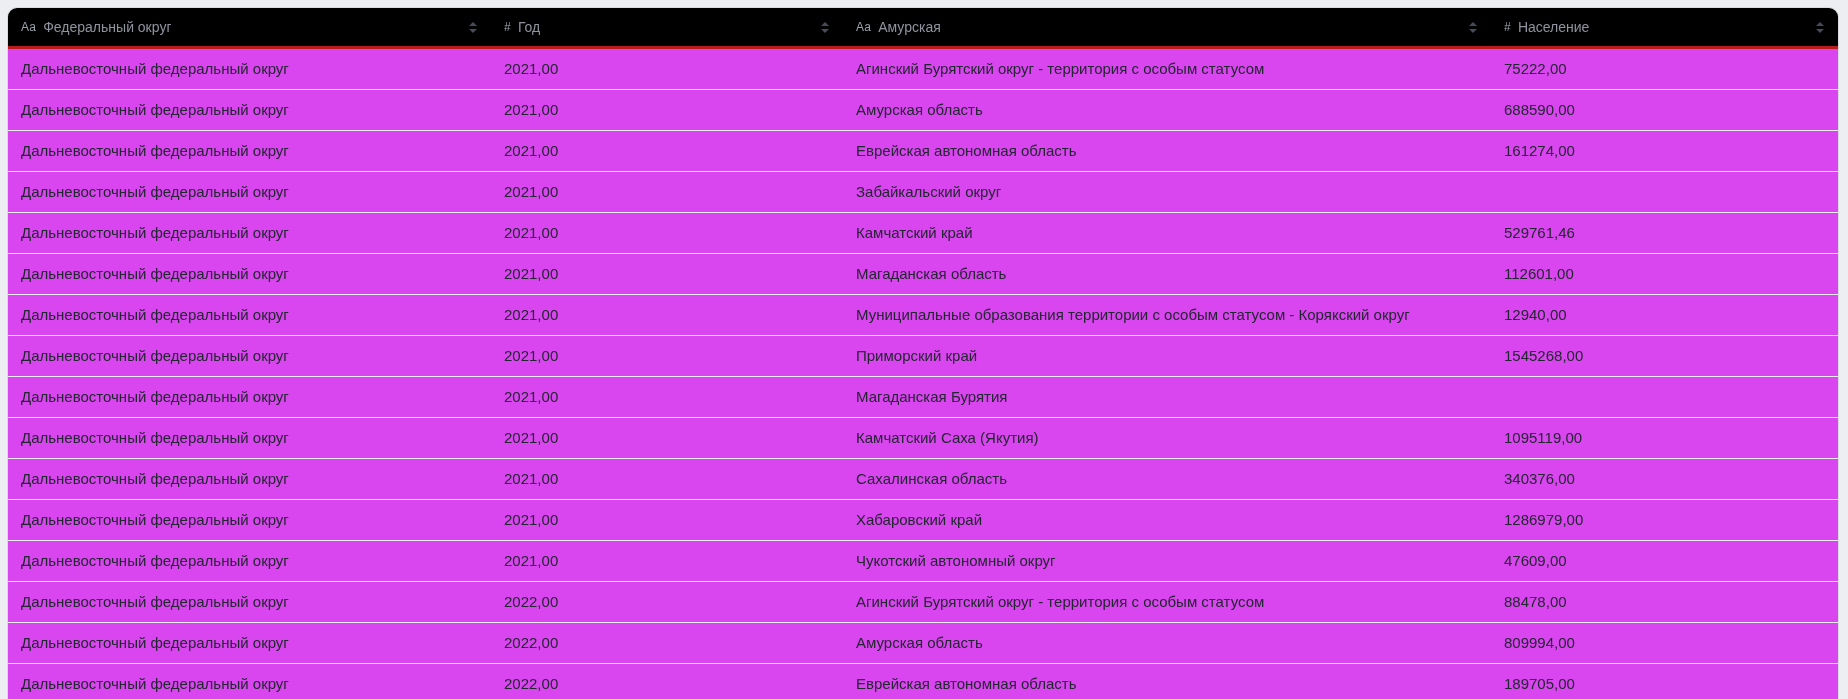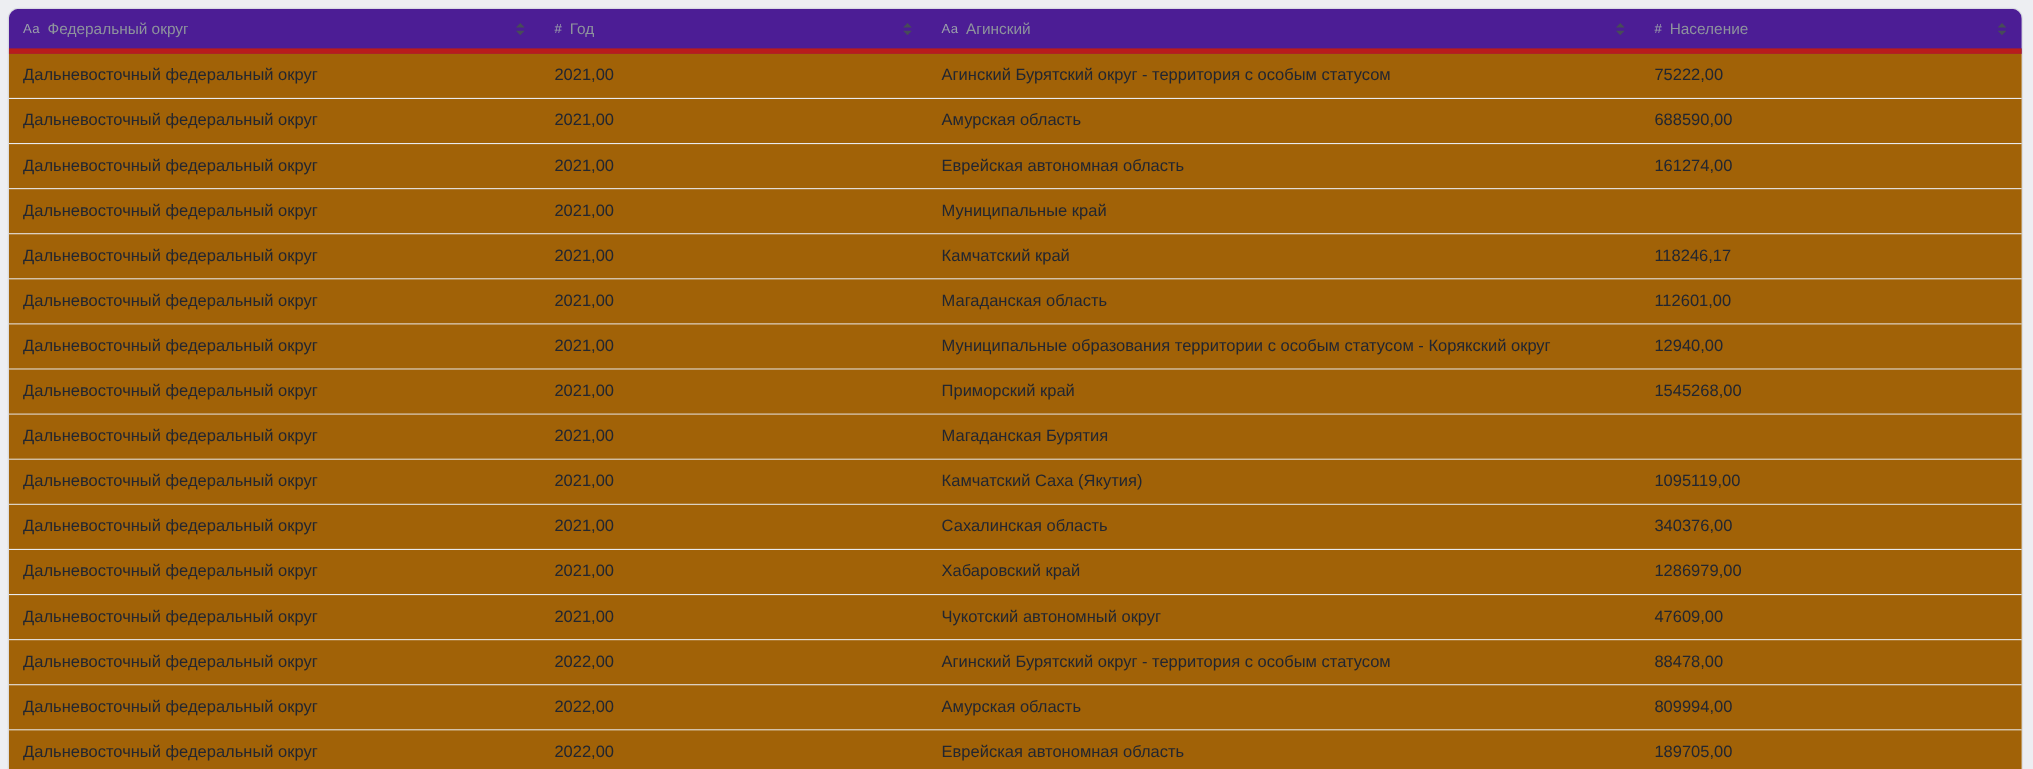--- a/index.html
+++ b/index.html
@@ -20,22 +20,22 @@
     background: #ffffff;
     border: 1px solid #d9dbe1;
     border-radius: 10px;
     overflow: hidden;
     box-sizing: border-box;
   }
   .grid-header {
     display: grid;
     grid-template-columns: 483px 352px 648px 1fr;
     height: 41px;
-    background: #4c1d95;
-    border-bottom: 5px solid #b91c1c;
+    background: #000000;
+    border-bottom: 3px solid #b91c1c;
     box-sizing: border-box;
   }
   .hcell {
     display: flex;
     align-items: center;
     padding: 0 14px 0 13px;
     min-width: 0;
     cursor: pointer;
   }
   .type-icon {
@@ -72,21 +72,21 @@
     border-right: 4px solid transparent;
     border-top: 4px solid #474b59;
   }
   .row {
     display: grid;
     grid-template-columns: 483px 352px 648px 1fr;
     height: 41px;
     border-bottom: 1px solid #e9eaee;
     box-sizing: border-box;
     align-items: center;
-    background: #a16207;
+    background: #d946ef;
   }
   .cell {
     padding: 0 13px;
     font-size: 15px;
     color: #222630;
     white-space: nowrap;
     overflow: hidden;
     line-height: 40px;
   }
 </style>
@@ -107,21 +107,21 @@
     <div class="hcell">
       <span class="type-icon">#</span>
       <span class="hlabel">Год</span>
       <span class="sort">
           <span class="tri-up"></span>
           <span class="tri-down"></span>
         </span>
     </div>
     <div class="hcell">
       <span class="type-icon">Аа</span>
-      <span class="hlabel">Агинский</span>
+      <span class="hlabel">Амурская</span>
       <span class="sort">
           <span class="tri-up"></span>
           <span class="tri-down"></span>
         </span>
     </div>
     <div class="hcell">
       <span class="type-icon">#</span>
       <span class="hlabel">Население</span>
       <span class="sort">
           <span class="tri-up"></span>
@@ -145,27 +145,27 @@
     </div>
     <div class="row">
       <div class="cell">Дальневосточный федеральный округ</div>
       <div class="cell">2021,00</div>
       <div class="cell">Еврейская автономная область</div>
       <div class="cell">161274,00</div>
     </div>
     <div class="row">
       <div class="cell">Дальневосточный федеральный округ</div>
       <div class="cell">2021,00</div>
-      <div class="cell">Муниципальные край</div>
+      <div class="cell">Забайкальский округ</div>
     </div>
     <div class="row">
       <div class="cell">Дальневосточный федеральный округ</div>
       <div class="cell">2021,00</div>
       <div class="cell">Камчатский край</div>
-      <div class="cell">118246,17</div>
+      <div class="cell">529761,46</div>
     </div>
     <div class="row">
       <div class="cell">Дальневосточный федеральный округ</div>
       <div class="cell">2021,00</div>
       <div class="cell">Магаданская область</div>
       <div class="cell">112601,00</div>
     </div>
     <div class="row">
       <div class="cell">Дальневосточный федеральный округ</div>
       <div class="cell">2021,00</div>

